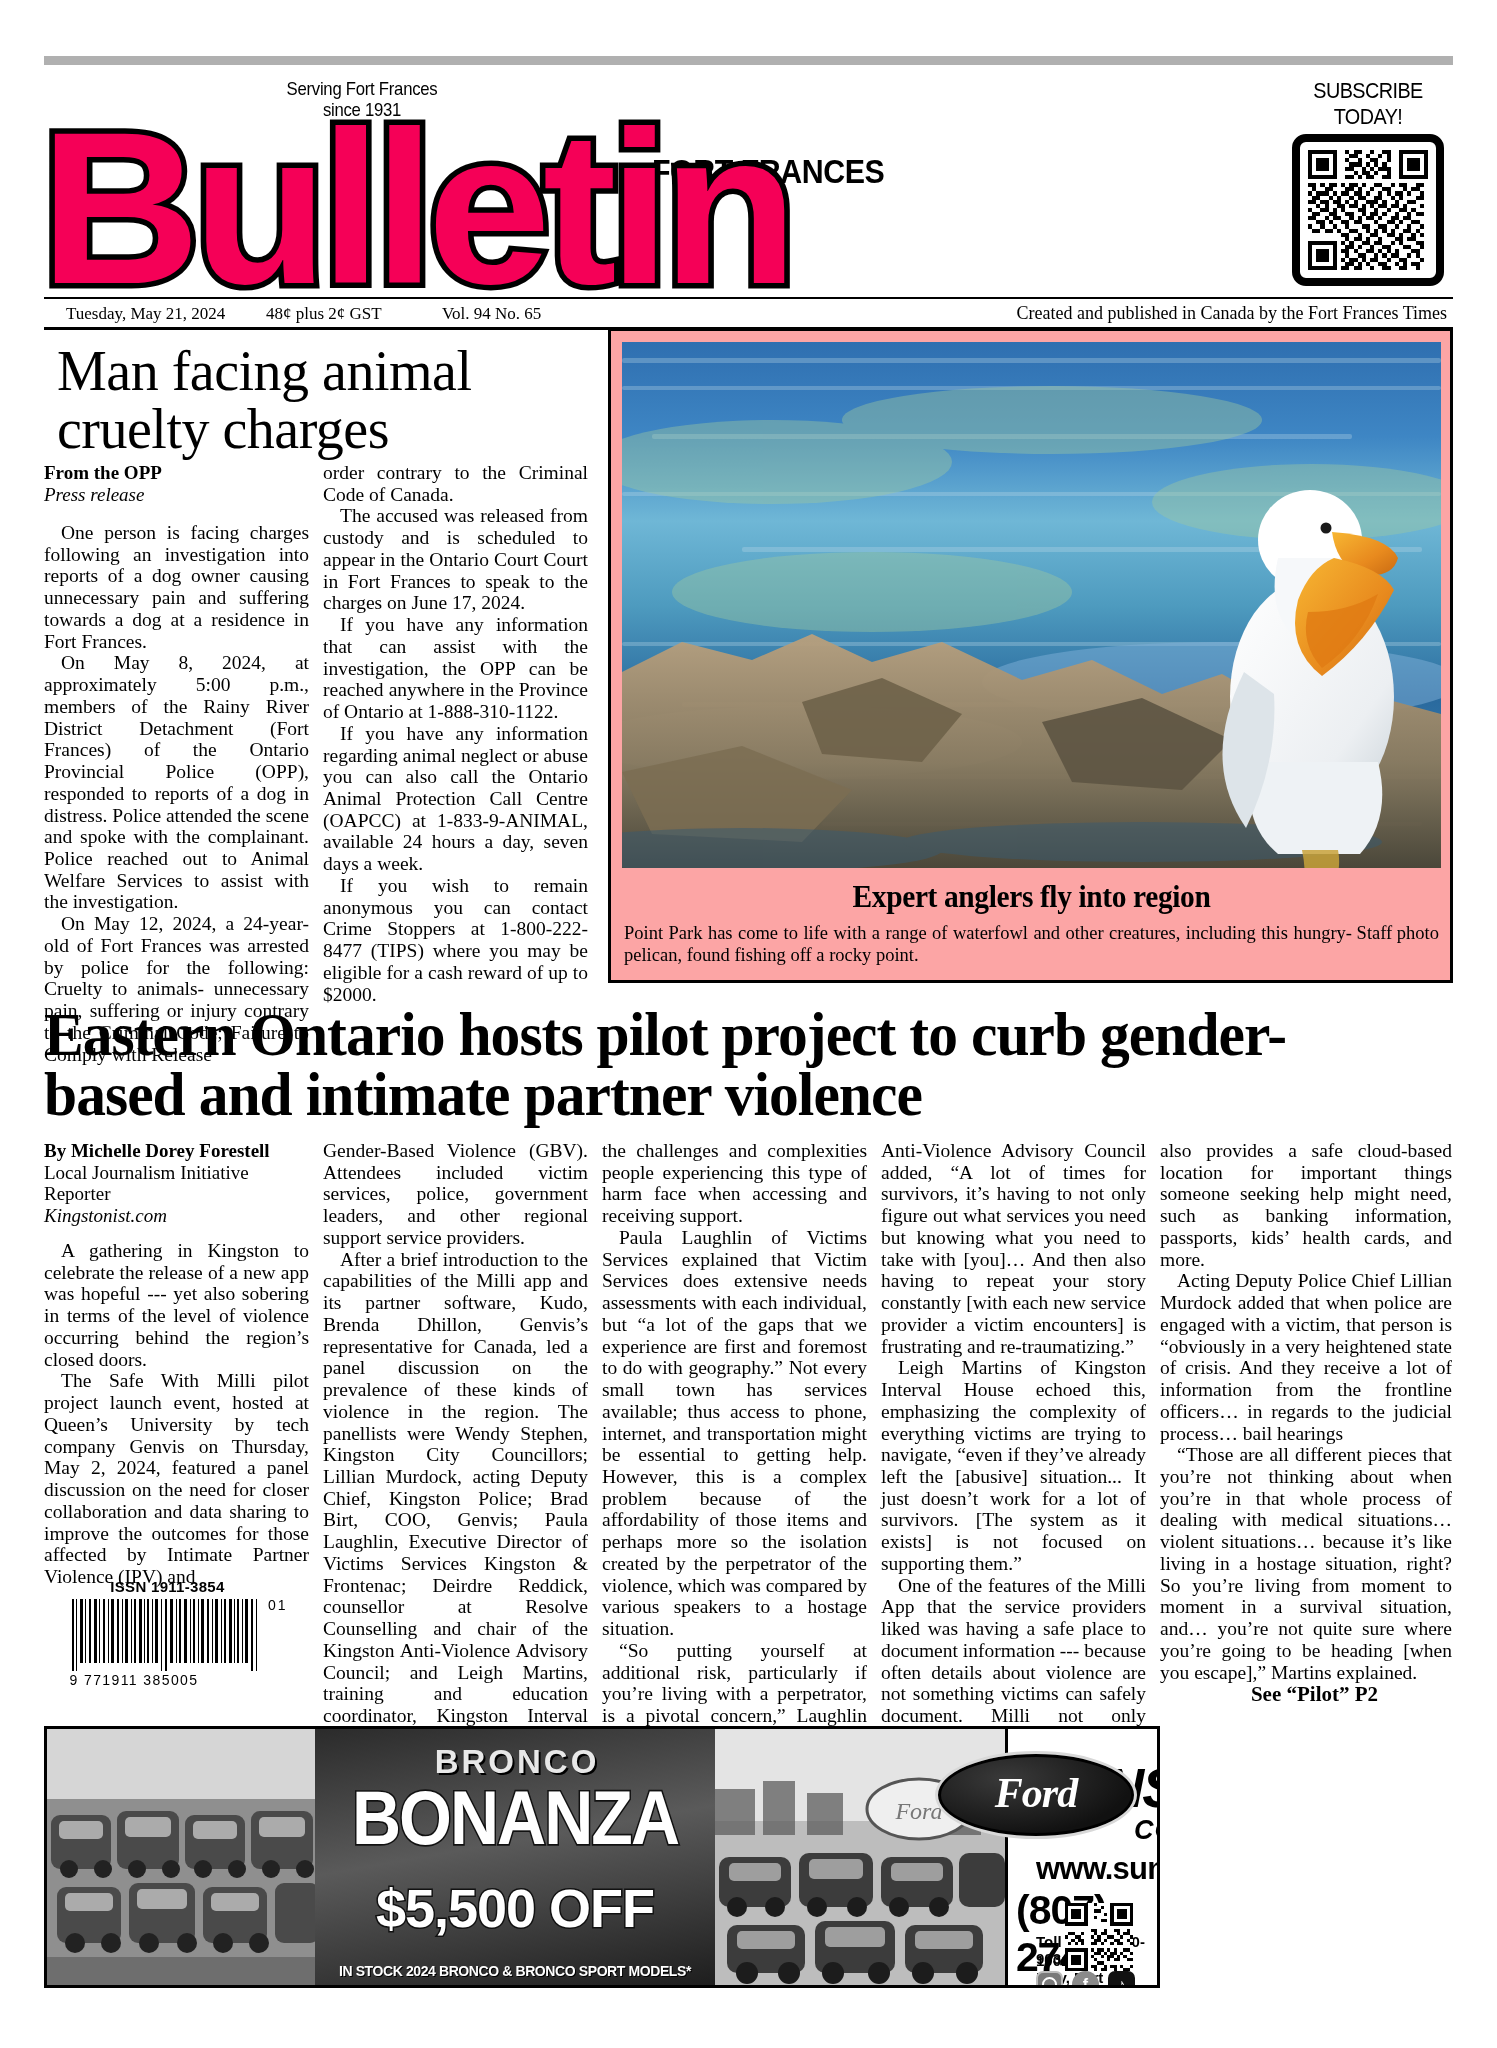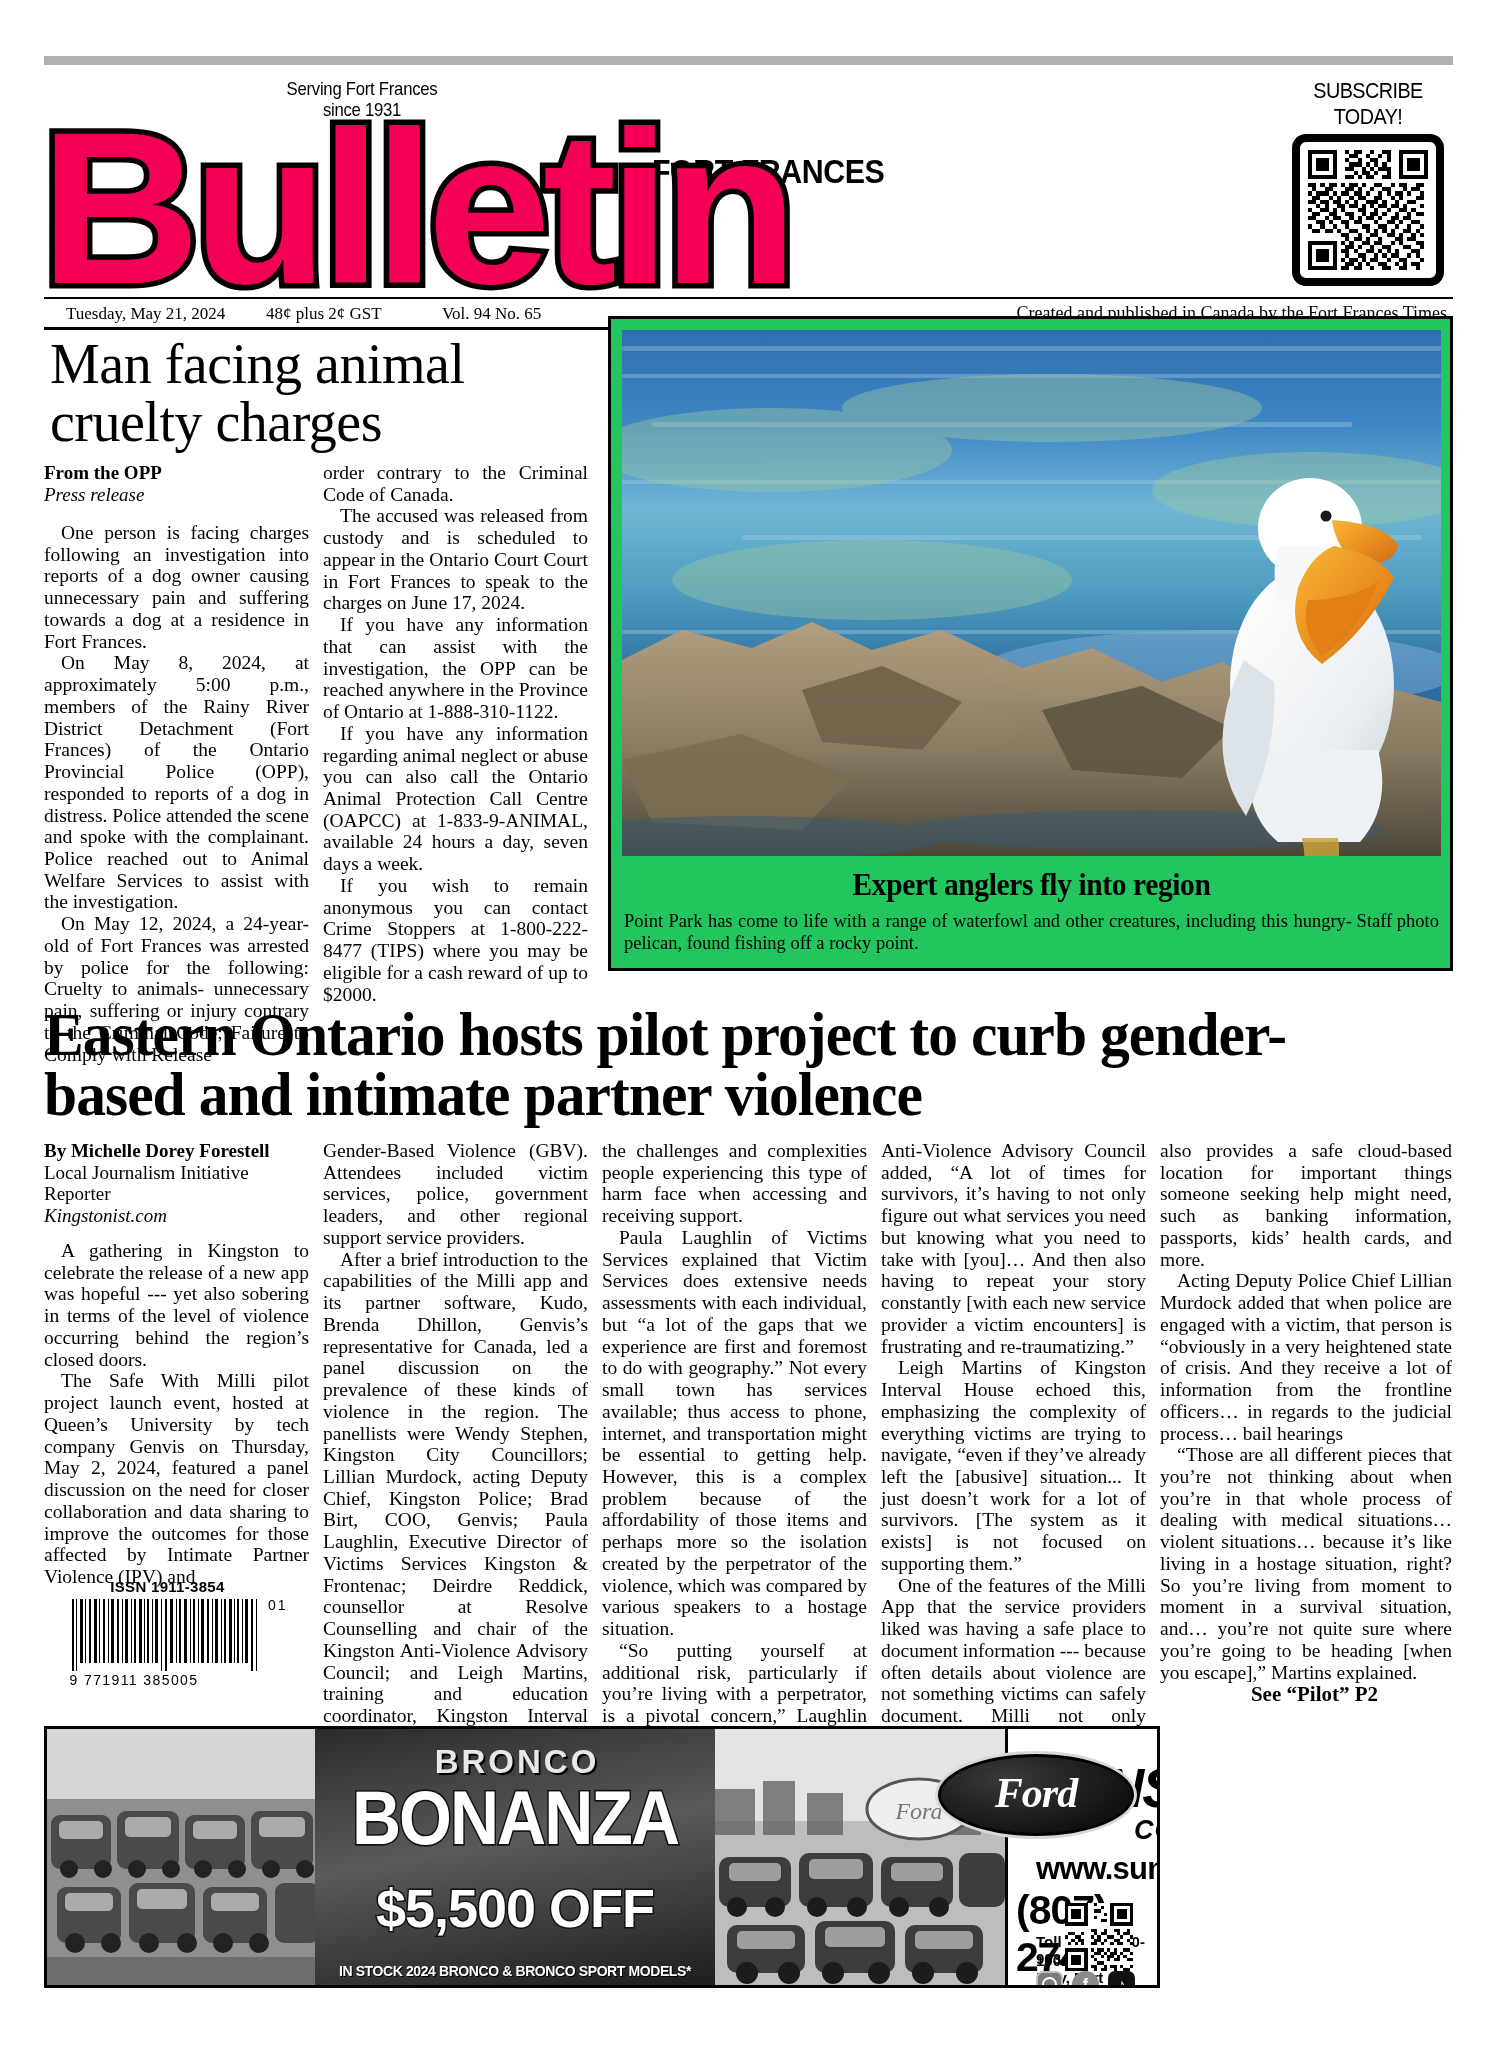--- a/index.html
+++ b/index.html
@@ -151,24 +151,24 @@
     line-height: 1.115;
     text-align: justify;
     text-justify: inter-word;
     hyphens: none;
   }
   .bodytext p { margin: 0; text-indent: 17px; }
 
   
   .photo-box {
     position: absolute;
-    left: 608px; top: 316px;
+    left: 608px; top: 328px;
     width: 845px; height: 655px;
     border: 3px solid #000;
-    background: #22c55e;
+    background: #fca5a5;
     box-sizing: border-box;
     padding-left: 33px;
   }
   .photo-img {
     position: absolute;
     left: 11px; top: 11px;
     width: 819px; height: 526px;
     overflow: hidden;
   }
   .photo-caption-head {
@@ -620,21 +620,21 @@
 
   <div class="dateline-rule-top"></div>
   <div class="dateline">
     <span class="d-date">Tuesday, May 21, 2024</span>
     <span class="d-price">48¢ plus 2¢ GST</span>
     <span class="d-vol">Vol. 94 No. 65</span>
     <span class="d-pub">Created and published in Canada by the Fort Frances Times</span>
   </div>
   <div class="dateline-rule-bot"></div>
 
-  <h1 class="s1-head" style="margin:6px;font-weight:normal;">Man facing animal cruelty charges</h1>
+  <h1 class="s1-head" style="margin:13px;font-weight:normal;">Man facing animal cruelty charges</h1>
 
   <div class="s1-byline">
     <div class="b-name">From the OPP</div>
     <div class="b-role">Press release</div>
   </div>
 
   <div class="s1-col1 bodytext">
     <p>One person is facing charges following an investigation into reports of a dog owner causing unnecessary pain and suffering towards a dog at a residence in Fort Frances.</p>
     <p>On May 8, 2024, at approximately 5:00 p.m., members of the Rainy River District Detachment (Fort Frances) of the Ontario Provincial Police (OPP), responded to reports of a dog in distress. Police attended the scene and spoke with the complainant. Police reached out to Animal Welfare Services to assist with the investigation.</p>
     <p>On May 12, 2024, a 24-year-old of Fort Frances was arrested by police for the following: Cruelty to animals- unnecessary pain, suffering or injury contrary to the Criminal Code; Failure to Comply with Release</p>

